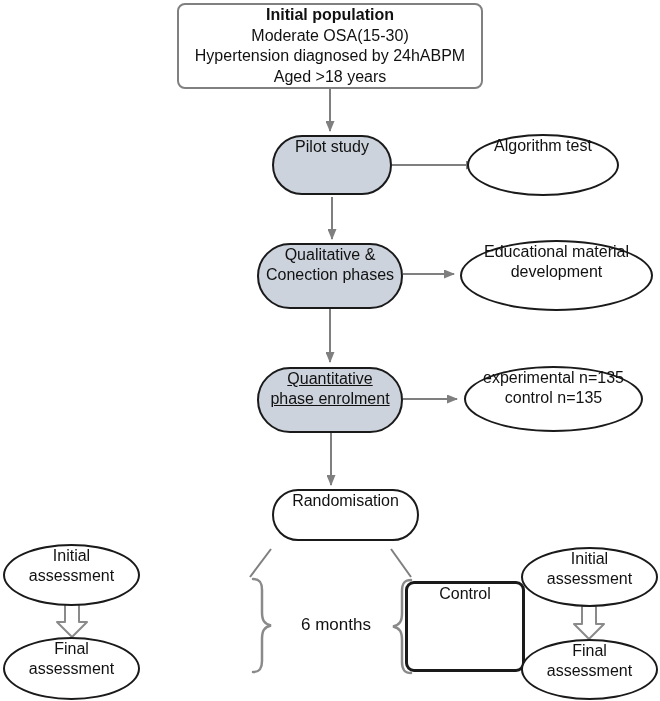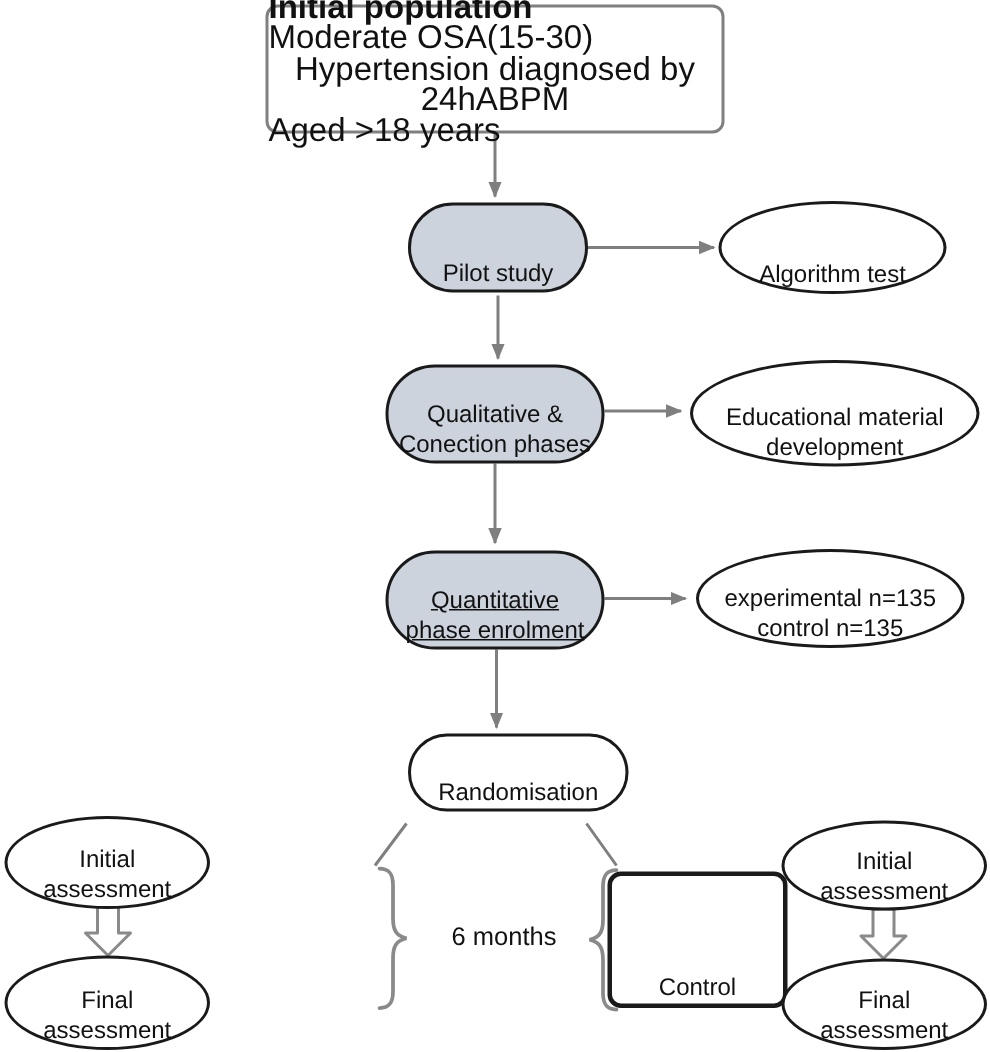--- a/index.html
+++ b/index.html
@@ -12,30 +12,30 @@
     --bg:#ffffff;
   }
   html,body{margin:0;padding:0;background:var(--bg);}
   .canvas{
     position:relative;width:660px;height:701px;background:var(--bg);
     font-family:"Liberation Sans",sans-serif;color:var(--text);overflow:hidden;
   }
   .canvas svg{position:absolute;left:0;top:0;z-index:1;}
   .node{
     position:absolute;z-index:2;box-sizing:border-box;
-    display:flex;align-items:flex-end;justify-content:center;
+    display:flex;align-items:flex-start;justify-content:center;
     text-align:center;white-space:pre-line;line-height:20px;font-size:16px;
     background:var(--bg);border:2px solid var(--node_border);
   }
   .topbox{
     position:absolute;z-index:2;box-sizing:border-box;
     left:177px;top:3px;width:306px;height:86px;
     border:2px solid var(--outline_gray);border-radius:8px;background:var(--bg);
-    display:flex;flex-direction:column;align-items:flex-start;justify-content:center;
-    text-align:center;font-size:22px;line-height:20.5px;
+    display:flex;flex-direction:column;align-items:center;justify-content:center;
+    text-align:center;font-size:16px;line-height:20.5px;
   }
   .topbox .title{font-weight:bold;}
   .pill{border-radius:33px;}
   .pill.gray{background:var(--node_fill);}
   .ellipse{border-radius:50%;}
   .armbox{
     border:3px solid var(--node_border);border-radius:9px;background:var(--bg);
   }
   .floatlabel{
     position:absolute;z-index:2;text-align:center;font-size:17px;
@@ -78,21 +78,21 @@
     <div class="title">Initial population</div>
     <div>Moderate OSA(15-30)</div>
     <div>Hypertension diagnosed by 24hABPM</div>
     <div>Aged &gt;18 years</div>
   </div>
 
   <div class="node pill gray" style="left:272px;top:135px;width:120px;height:60px;">
     <span>Pilot study</span>
   </div>
 
-  <div class="node ellipse" style="left:479px;top:134px;width:152px;height:62px;">
+  <div class="node ellipse" style="left:467px;top:134px;width:152px;height:62px;">
     <span>Algorithm test</span>
   </div>
 
   <div class="node pill gray" style="left:257px;top:243px;width:146px;height:66px;">
     <span>Qualitative &amp;
 Conection phases</span>
   </div>
 
   <div class="node ellipse" style="left:460px;top:240px;width:193px;height:71px;">
     <span>Educational material

